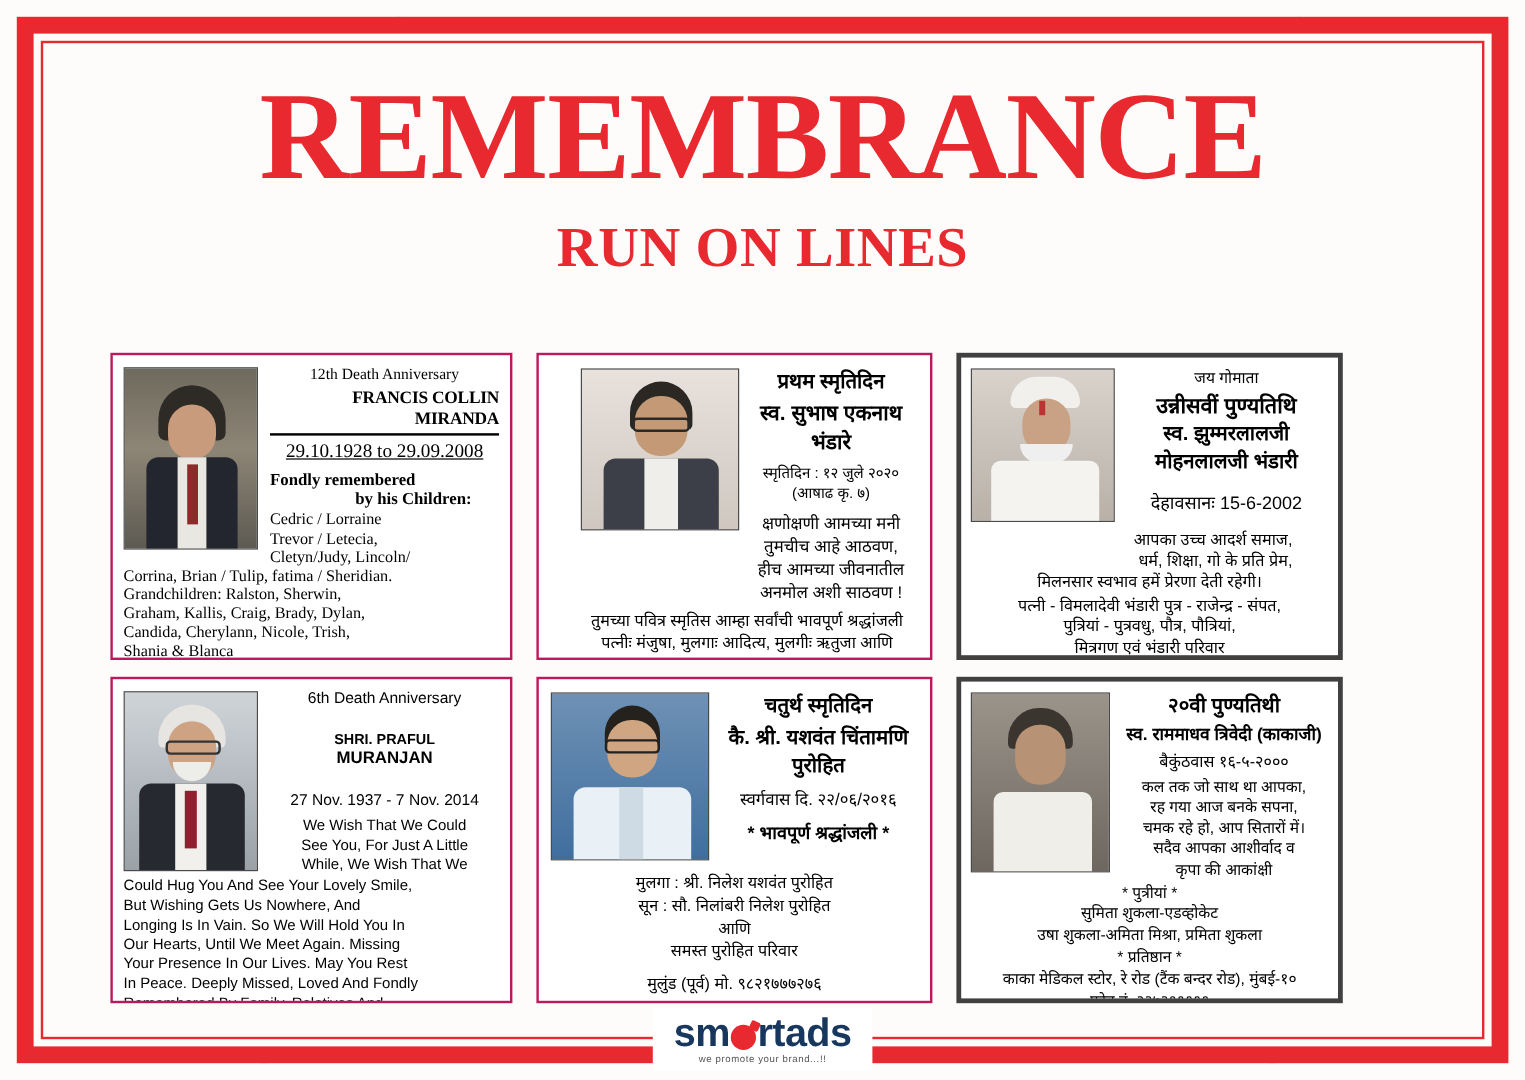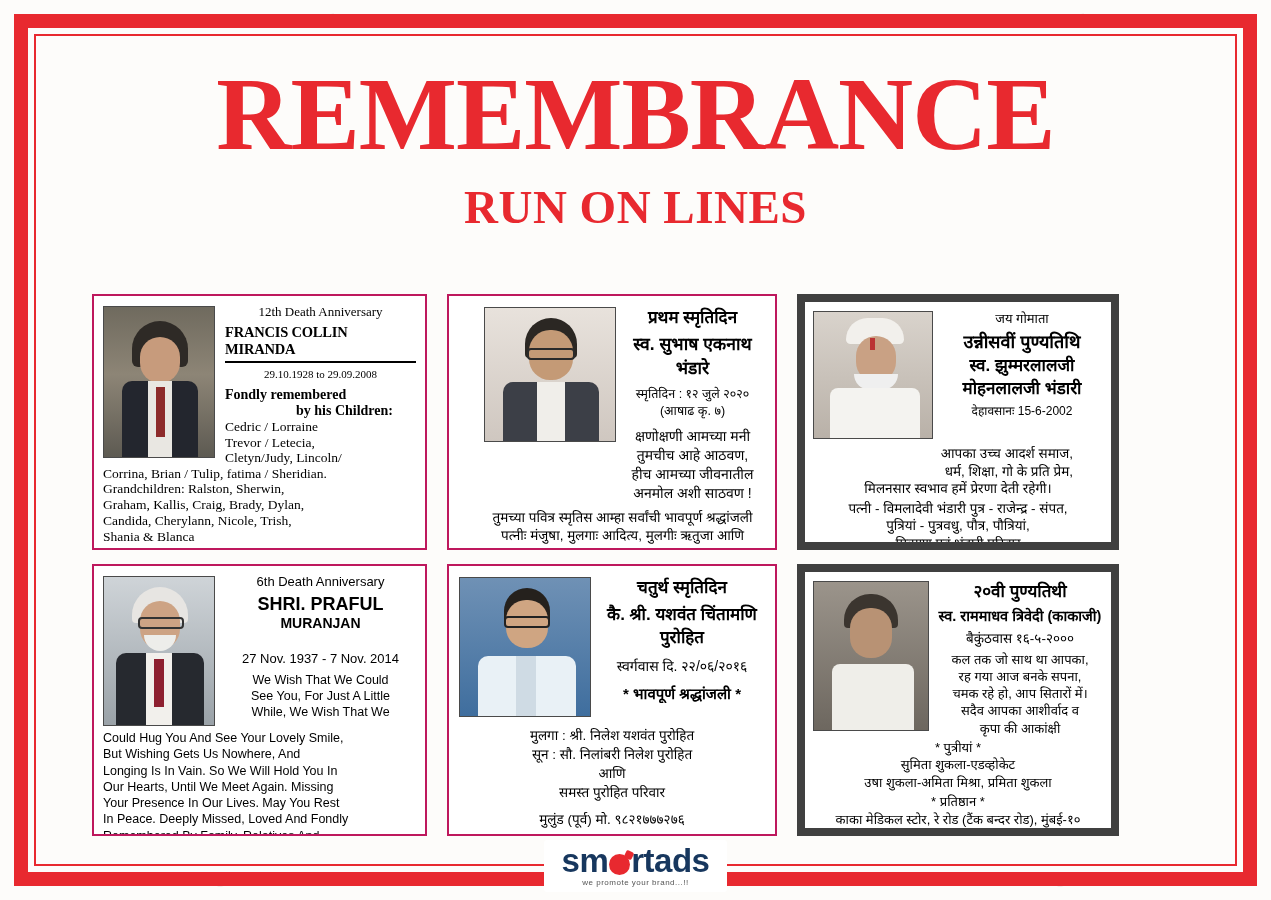--- a/index.html
+++ b/index.html
@@ -74,39 +74,39 @@
     display: flex;
     gap: 20px;
     margin-bottom: 14px;
   }
   .ad {
     position: relative;
     background: #ffffff;
     overflow: hidden;
   }
   .ad.b-thin { border: 2px solid #be185d; }
-  .ad.b-thick { border: 8px solid #404040; }
+  .ad.b-thick { border: 4px solid #404040; }
   .ad.w1 { width: 335px; }
   .ad.w2 { width: 330px; }
   .ad.w3 { width: 322px; }
   .ad.h1 { height: 256px; }
   .ad.h2 { height: 272px; }
   .ad-inner { padding: 8px 9px; height: 100%; }
 
   .photo {
     background: #b9b2a6;
     border: 1px solid #4a4a4a;
     position: relative;
     overflow: hidden;
   }
   .photo-float { float: left; margin: 2px 10px 4px 0; }
 
   .txt-block { overflow: hidden; }
   .ann { text-align: center; }
-  .nm { font-weight: bold; text-align: left; }
+  .nm { font-weight: bold; text-align: right; }
   .dev { font-family: "Liberation Sans", sans-serif; }
 
   .footer {
     position: absolute;
     left: 0; right: 0;
     bottom: 8px;
     text-align: center;
   }
   .logo-box {
     display: inline-block;
@@ -178,21 +178,21 @@
             <div style="position:absolute;left:28px;top:14px;width:56px;height:46px;background:#2e2a26;border-radius:28px 28px 6px 6px;"></div>
             <div style="position:absolute;left:36px;top:30px;width:40px;height:46px;background:#c79b7c;border-radius:20px;"></div>
             <div style="position:absolute;left:18px;top:74px;width:76px;height:78px;background:#23262e;border-radius:10px 10px 0 0;"></div>
             <div style="position:absolute;left:44px;top:74px;width:24px;height:78px;background:#e9e7e2;"></div>
             <div style="position:absolute;left:52px;top:80px;width:9px;height:50px;background:#8d2b2b;"></div>
           </div>
           <div class="txt-block">
             <div class="ann" style="font-size:13px;">12th Death Anniversary</div>
             <div class="nm" style="font-size:14.5px;margin-top:4px;letter-spacing:-0.2px;">FRANCIS COLLIN MIRANDA</div>
             <div style="height:2px;background:#000;margin:3px 0 5px 0;"></div>
-            <div class="ann" style="font-size:11px;">29.10.1928 to 29.09.2008</div>
+            <div class="ann" style="font-size:16px;text-decoration:underline;">29.10.1928 to 29.09.2008</div>
             <div class="nm" style="font-size:14px;margin-top:7px;text-align:left;">Fondly remembered</div>
             <div class="nm" style="font-size:14px;text-align:center;margin-left:48px;">by his Children:</div>
             <div style="font-size:13.5px;text-align:left;line-height:1.15;">
               <div>Cedric / Lorraine</div>
               <div>Trevor / Letecia,</div>
               <div>Cletyn/Judy, Lincoln/</div>
             </div>
           </div>
           <div style="font-size:13.5px;line-height:1.18;clear:both;">
             <div>Corrina, Brian / Tulip, fatima / Sheridian.</div>
@@ -238,21 +238,21 @@
             <div style="position:absolute;left:42px;top:24px;width:40px;height:46px;background:#c9a184;border-radius:20px;"></div>
             <div style="position:absolute;left:56px;top:26px;width:5px;height:12px;background:#b33;"></div>
             <div style="position:absolute;left:40px;top:62px;width:44px;height:16px;background:#efefef;border-radius:0 0 20px 20px;"></div>
             <div style="position:absolute;left:16px;top:76px;width:90px;height:52px;background:#f4f3f0;border-radius:8px 8px 0 0;"></div>
           </div>
           <div class="txt-block dev" style="text-align:center;">
             <div style="font-size:13px;">जय गोमाता</div>
             <div style="font-size:18px;font-weight:bold;margin-top:2px;">उन्नीसवीं पुण्यतिथि</div>
             <div style="font-size:17px;font-weight:bold;">स्व. झुम्मरलालजी</div>
             <div style="font-size:17px;font-weight:bold;">मोहनलालजी भंडारी</div>
-            <div style="font-size:12px;margin-top:3px;text-align:center;">देहावसानः 15-6-2002</div>
+            <div style="font-size:15px;margin-top:13px;text-align:center;">देहावसानः 15-6-2002</div>
           </div>
           <div class="dev" style="clear:both;text-align:center;font-size:13.5px;line-height:1.3;padding-top:2px;">
             <div style="text-align:right;padding-right:30px;">आपका उच्च आदर्श समाज,</div>
             <div style="text-align:right;padding-right:30px;">धर्म, शिक्षा, गो के प्रति प्रेम,</div>
             <div>मिलनसार स्वभाव हमें प्रेरणा देती रहेगी।</div>
             <div style="margin-top:2px;">पत्नी - विमलादेवी भंडारी पुत्र - राजेन्द्र - संपत,</div>
             <div>पुत्रियां - पुत्रवधु, पौत्र, पौत्रियां,</div>
             <div>मित्रगण एवं भंडारी परिवार</div>
             <div>फर्म : सुमंगल फैब्रिक्स</div>
           </div>
@@ -268,21 +268,21 @@
             <div style="position:absolute;left:28px;top:10px;width:56px;height:36px;background:#e7e5e2;border-radius:28px 28px 4px 4px;"></div>
             <div style="position:absolute;left:36px;top:24px;width:40px;height:48px;background:#cda384;border-radius:20px;"></div>
             <div style="position:absolute;left:34px;top:40px;width:46px;height:12px;border:2px solid #333;border-radius:4px;"></div>
             <div style="position:absolute;left:40px;top:58px;width:32px;height:16px;background:#ededea;border-radius:0 0 16px 16px;"></div>
             <div style="position:absolute;left:12px;top:76px;width:88px;height:74px;background:#26292f;border-radius:10px 10px 0 0;"></div>
             <div style="position:absolute;left:42px;top:76px;width:26px;height:74px;background:#f2f0ec;"></div>
             <div style="position:absolute;left:50px;top:82px;width:10px;height:48px;background:#8e2030;"></div>
           </div>
           <div class="txt-block" style="text-align:center;font-family:'Liberation Sans',sans-serif;">
             <div style="font-size:13px;">6th Death Anniversary</div>
-            <div style="font-size:18px;font-weight:bold;margin-top:5px;">SHRI. PRAFUL</div>
+            <div style="font-size:12px;font-weight:bold;margin-top:20px;">SHRI. PRAFUL</div>
             <div style="font-size:14px;font-weight:bold;">MURANJAN</div>
             <div style="font-size:13px;margin-top:20px;">27 Nov. 1937 - 7 Nov. 2014</div>
             <div style="font-size:12.5px;line-height:1.28;margin-top:6px;">
               <div>We Wish That We Could</div>
               <div>See You, For Just A Little</div>
               <div>While, We Wish That We</div>
             </div>
           </div>
           <div style="clear:both;font-size:12.5px;line-height:1.3;font-family:'Liberation Sans',sans-serif;">
             <div>Could Hug You And See Your Lovely Smile,</div>

